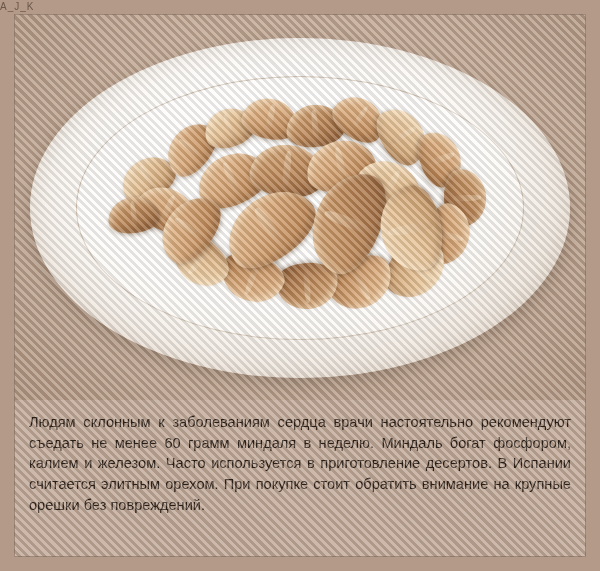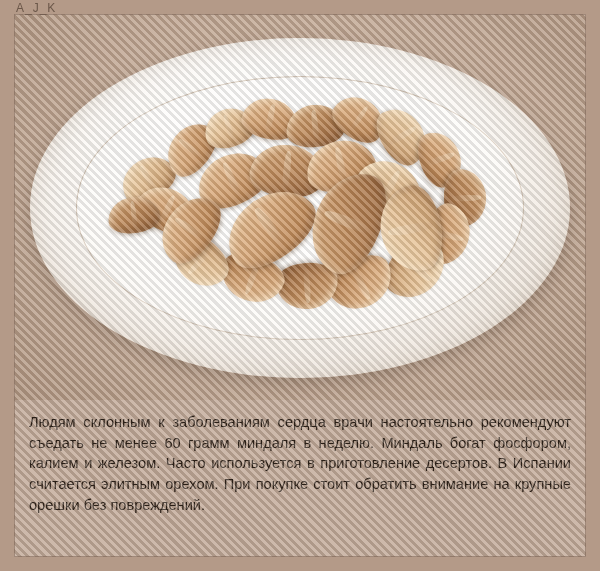--- a/index.html
+++ b/index.html
@@ -40,23 +40,23 @@
     position: absolute;
     left: 15px;
     top: 15px;
     right: 15px;
     bottom: 15px;
     background: #c2aa99;
     overflow: hidden;
   }
   .watermark {
     position: absolute;
-    left: 16px;
+    left: 0;
     top: 1px;
-    font-size: 12px;
+    font-size: 10px;
     color: #6b5749;
     letter-spacing: 1px;
     font-family: "Liberation Sans", sans-serif;
     z-index: 6;
   }
   
   .photo {
     position: absolute;
     left: 0;
     top: 0;

